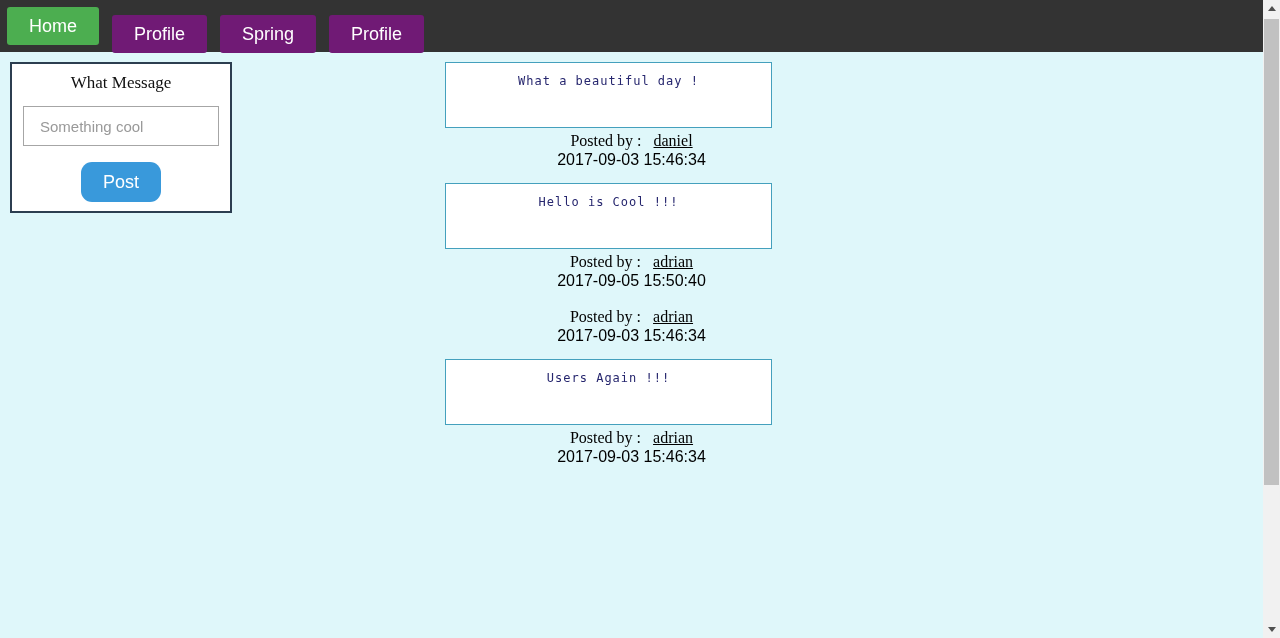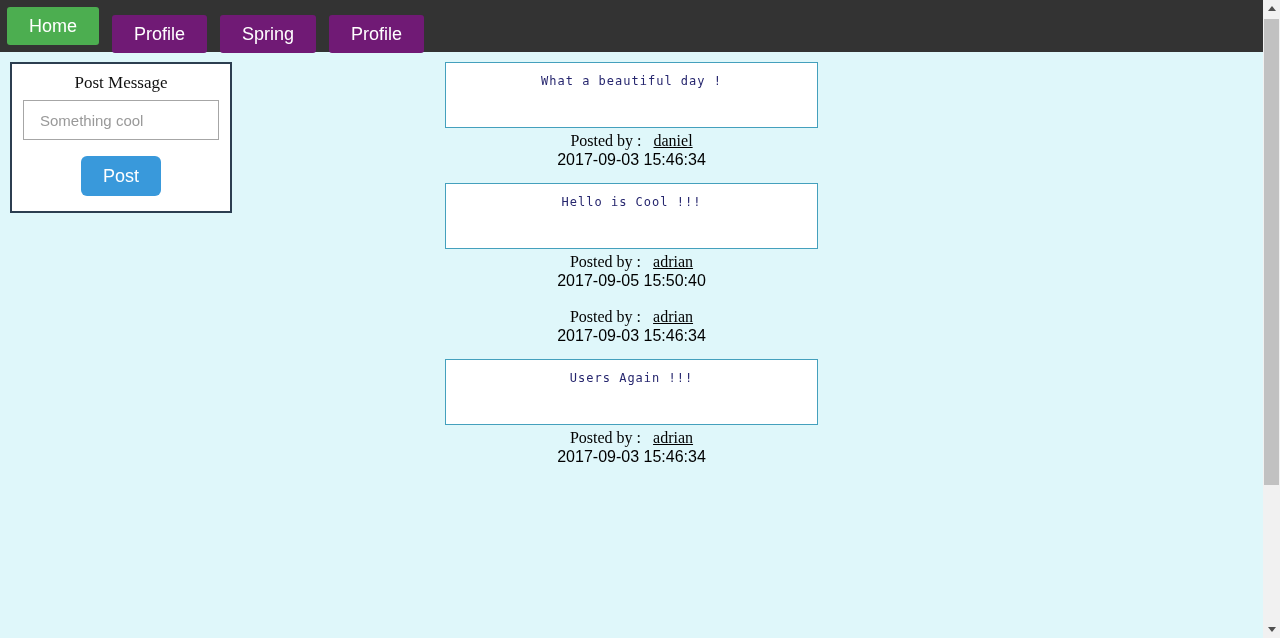--- a/index.html
+++ b/index.html
@@ -23,39 +23,39 @@
   
   .post-panel {
     position:absolute; top:62px; left:10px; width:222px; height:151px;
     background:#ffffff; border:2px solid #2c3e50; text-align:center;
   }
   .post-panel-title {
     margin-top:9px; font-family:"Liberation Serif", serif;
     font-size:17px; color:#111111;
   }
   .post-input {
-    display:block; margin:7px auto 0 auto; width:196px; height:40px;
+    display:block; margin:13px auto 0 auto; width:196px; height:40px;
     border:1px solid #a6a6a6; background:#ffffff; padding:0 16px;
     font-family:"Liberation Sans", sans-serif; font-size:15px; color:#333;
   }
   .post-input::placeholder { color:#999999; }
   .post-submit {
-    margin-top:16px; width:80px; height:40px; border:none; border-radius:6px;
+    margin-top:16px; width:80px; height:40px; border:none; border-radius:11px;
     background:#3999db; color:#ffffff; font-size:18px;
     font-family:"Liberation Sans", sans-serif; cursor:pointer;
   }
 
   
   .feed {
     position:absolute; top:62px; left:0; width:1263px;
     display:flex; flex-direction:column; align-items:center;
   }
   .post-block { width:373px; margin-bottom:14px; }
   .post-box {
-    width:373px; height:66px; background:#ffffff;
+    width:327px; height:66px; background:#ffffff;
     border:1px solid #44a0bd; text-align:center; padding-top:8px;
   }
   .post-message {
     font-family:"DejaVu Sans Mono", monospace; font-size:12px;
     letter-spacing:1px; color:#26266e;
   }
   .posted-line {
     margin-top:3px; text-align:center;
     font-family:"Liberation Serif", serif; font-size:16px; color:#000000;
     line-height:19px;
@@ -97,21 +97,21 @@
 <body>
 
 <div class="navbar">
   <button class="nav-btn active">Home</button>
   <button class="nav-btn normal">Profile</button>
   <button class="nav-btn normal">Spring</button>
   <button class="nav-btn normal">Profile</button>
 </div>
 
 <div class="post-panel">
-  <div class="post-panel-title">Post Message</div>
+  <div class="post-panel-title">What Message</div>
   <input class="post-input" type="text" placeholder="Something cool" style="">
   <button class="post-submit">Post</button>
 </div>
 
 <div class="feed">
 
   <div class="post-block">
     <div class="post-box">
       <span class="post-message">What a beautiful day !</span>
     </div>

